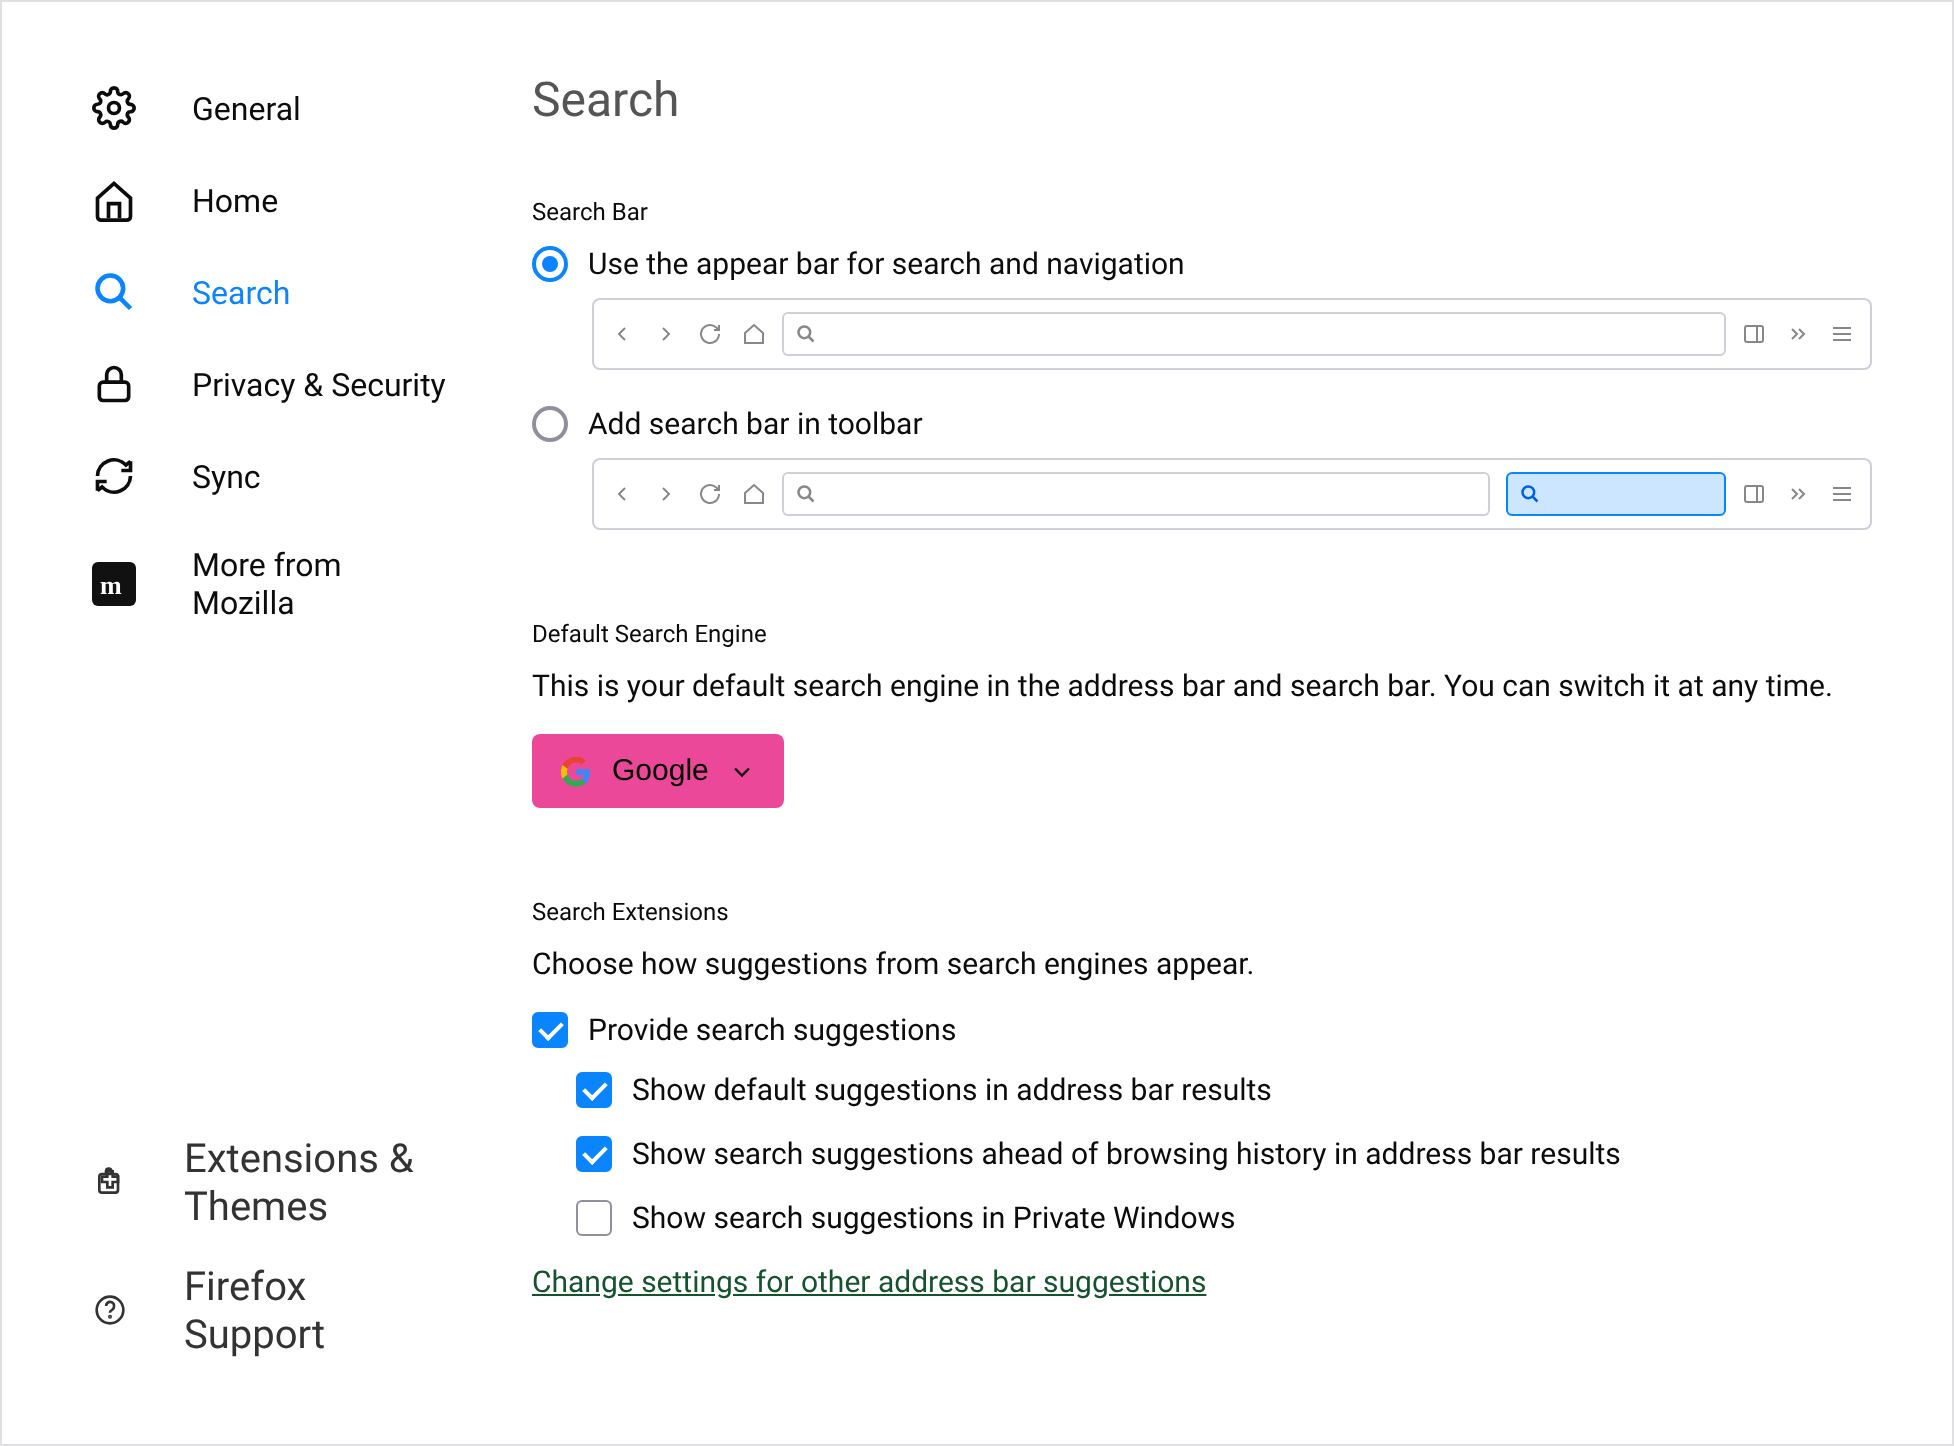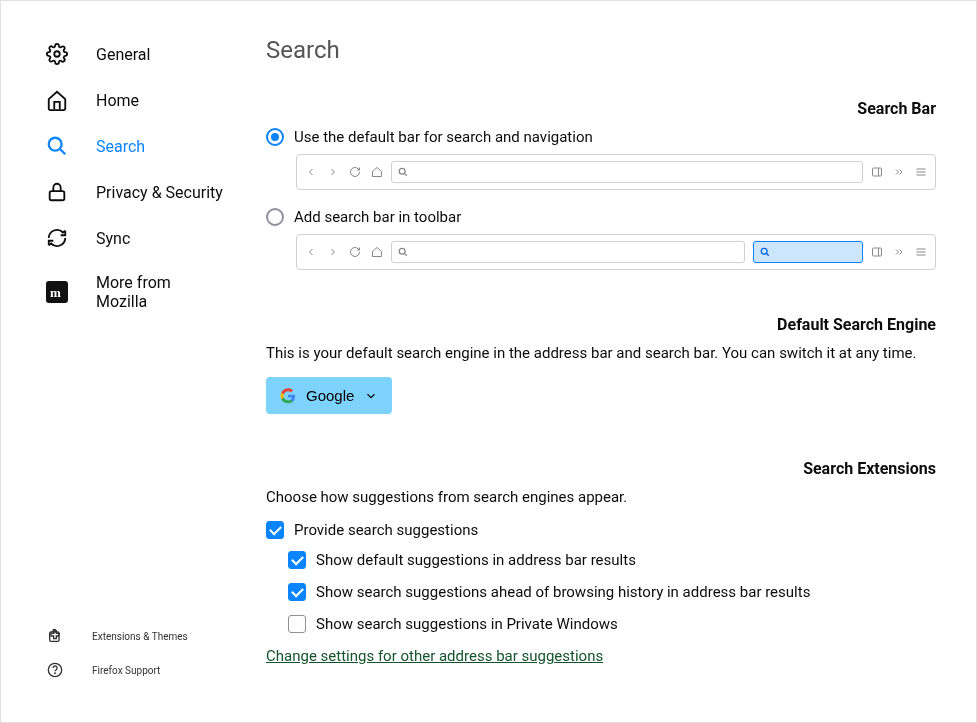--- a/index.html
+++ b/index.html
@@ -35,45 +35,44 @@
   height: 22px;
   margin-right: 12px;
   display: flex;
   align-items: center;
   justify-content: center;
   flex-shrink: 0;
 }
 .sidebar-footer { padding-bottom: 15px; }
 .sidebar-footer .sidebar-item {
   padding: 8px 10px 8px 45px;
-  font-size: 10px;
+  font-size: 20px;
   color: #333;
 }
 .sidebar-footer .sidebar-item .icon {
   width: 18px;
   height: 18px;
   margin-right: 12px;
 }
 .content {
   flex: 1;
   padding: 35px 40px 30px 30px;
   overflow-y: auto;
 }
 .page-title {
   font-size: 24px;
   font-weight: 400;
   color: #555;
   margin-bottom: 35px;
 }
 .section { margin-bottom: 45px; }
 .section-title {
-  font-size: 16px;
-  font-weight: 700;
+  font-size: 12px;
+  font-weight: 400;
   margin-bottom: 10px;
-  text-align: right;
 }
 .section-desc {
   font-size: 15px;
   margin-bottom: 15px;
 }
 .option-row {
   display: flex;
   align-items: center;
   margin-bottom: 8px;
   cursor: pointer;
@@ -157,21 +156,21 @@
   padding: 0 6px;
 }
 .toolbar-preview .tail-icons {
   display: flex;
   gap: 10px;
   color: #888;
 }
 .engine-select {
   display: inline-flex;
   align-items: center;
-  background: #7dd3fc;
+  background: #ec4899;
   border: none;
   padding: 10px 14px;
   border-radius: 4px;
   font-size: 15px;
   cursor: pointer;
   gap: 10px;
 }
 .sub-options { margin-left: 22px; margin-top: 12px; }
 .sub-options .option-row { margin-bottom: 14px; }
 .link {
@@ -283,21 +282,21 @@
 </div>
 
 <div class="content">
   <h1 class="page-title">Search</h1>
 
   <div class="section">
     <div class="section-title">Search Bar</div>
 
     <div class="option-row">
       <span class="radio checked"></span>
-      <span>Use the default bar for search and navigation</span>
+      <span>Use the appear bar for search and navigation</span>
     </div>
     <div class="toolbar-preview">
       <span class="nav-icons">
         <svg width="12" height="12" viewBox="0 0 24 24" fill="none" stroke="#888" stroke-width="2">
             <polyline points="15 18 9 12 15 6"></polyline>
           </svg>
         <svg width="12" height="12" viewBox="0 0 24 24" fill="none" stroke="#888" stroke-width="2">
             <polyline points="9 18 15 12 9 6"></polyline>
           </svg>
         <svg width="12" height="12" viewBox="0 0 24 24" fill="none" stroke="#888" stroke-width="2">

